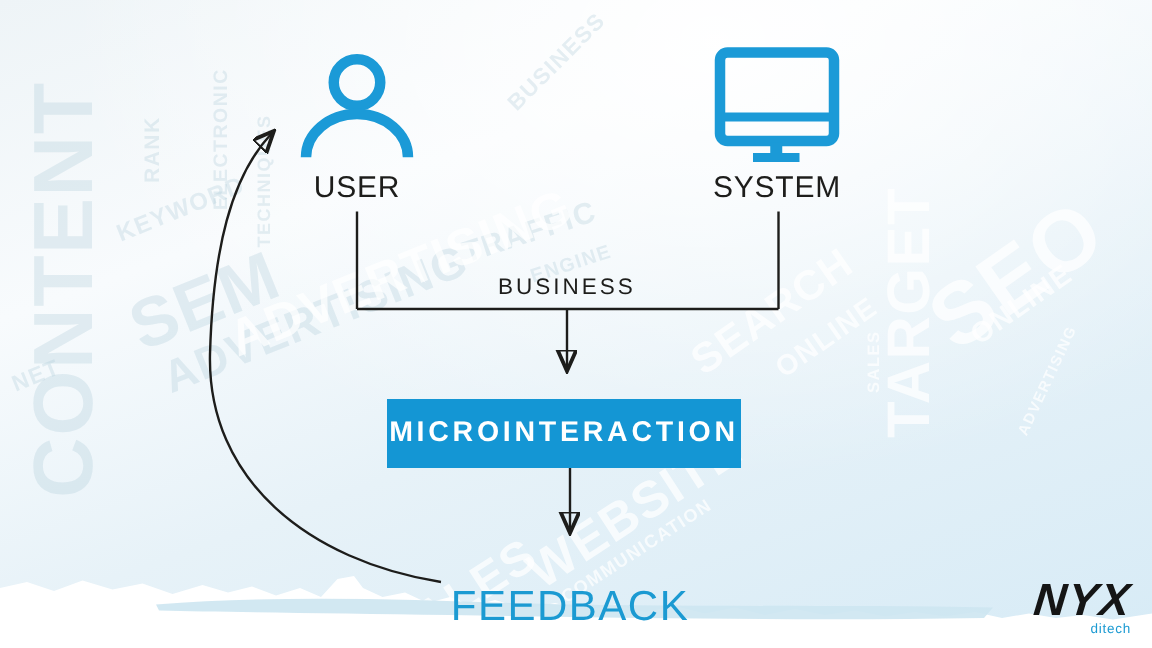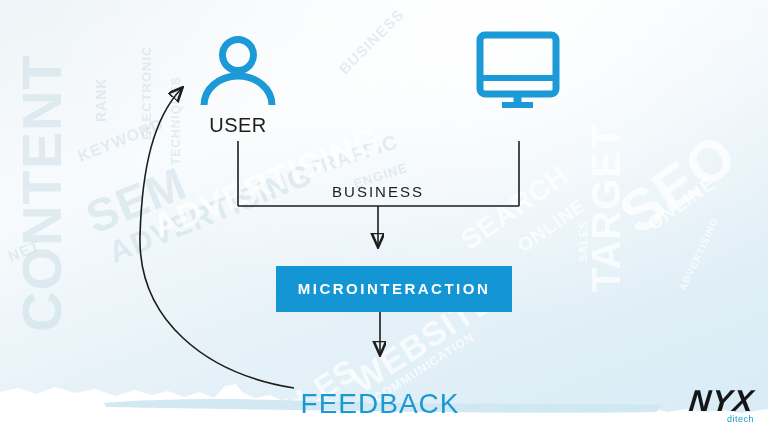--- a/index.html
+++ b/index.html
@@ -24,22 +24,22 @@
   
   svg.lines,svg.torn{position:absolute;left:0;top:0;}
   svg.lines path{stroke:#1d1d1b;stroke-width:1.6;fill:none;}
   
   .lbl{position:absolute;text-align:center;color:#1d1d1b;font-weight:400;}
   .lbl-user{left:178px;top:114px;width:120px;font-size:20px;letter-spacing:.5px;}
   .lbl-system{left:458px;top:114px;width:120px;font-size:20px;letter-spacing:.5px;}
   .lbl-triggers{left:308px;top:183px;width:140px;font-size:15px;letter-spacing:2px;}
   .lbl-feedback{left:280px;top:388px;width:200px;font-size:28px;letter-spacing:1px;color:#1b9ad2;}
   .mi-box{
-    position:absolute;left:276px;top:266px;width:236px;height:46px;
-    background:#1496d4;color:#ffffff;font-weight:800;font-size:15px;
+    position:absolute;left:258px;top:266px;width:236px;height:46px;
+    background:#1496d4;color:#ffffff;font-weight:800;font-size:19px;
     letter-spacing:2.5px;text-align:center;line-height:46px;
   }
   .icon{position:absolute;}
   .icon-user{left:200px;top:35px;}
   .icon-system{left:476px;top:31px;}
   
   .logo{position:absolute;left:680px;top:386px;width:74px;text-align:right;}
   .logo .brand{
     font-size:30px;font-weight:900;font-style:italic;letter-spacing:1px;
     color:#151515;transform:skewX(-6deg);display:block;line-height:1;
@@ -102,20 +102,21 @@
   <div class="lbl lbl-user">USER</div>
 
   <div class="icon icon-system">
     <svg width="84" height="78" viewBox="0 0 84 78">
       <rect x="4" y="4" width="76" height="59" rx="5" fill="none" stroke="#1b9ad7" stroke-width="7"></rect>
       <line x1="5" y1="47" x2="79" y2="47" stroke="#1b9ad7" stroke-width="6"></line>
       <rect x="37.5" y="64" width="8" height="8" fill="#1b9ad7"></rect>
       <rect x="26" y="71" width="31" height="6" fill="#1b9ad7"></rect>
     </svg>
   </div>
+  <div class="lbl lbl-system">SYSTEM</div>
 
   <div class="lbl lbl-triggers">BUSINESS</div>
 
   <div class="mi-box">MICROINTERACTION</div>
 
   <div class="lbl lbl-feedback">FEEDBACK</div>
 
   <div class="logo">
     <span class="brand">NYX</span>
     <span class="suffix">ditech</span>

